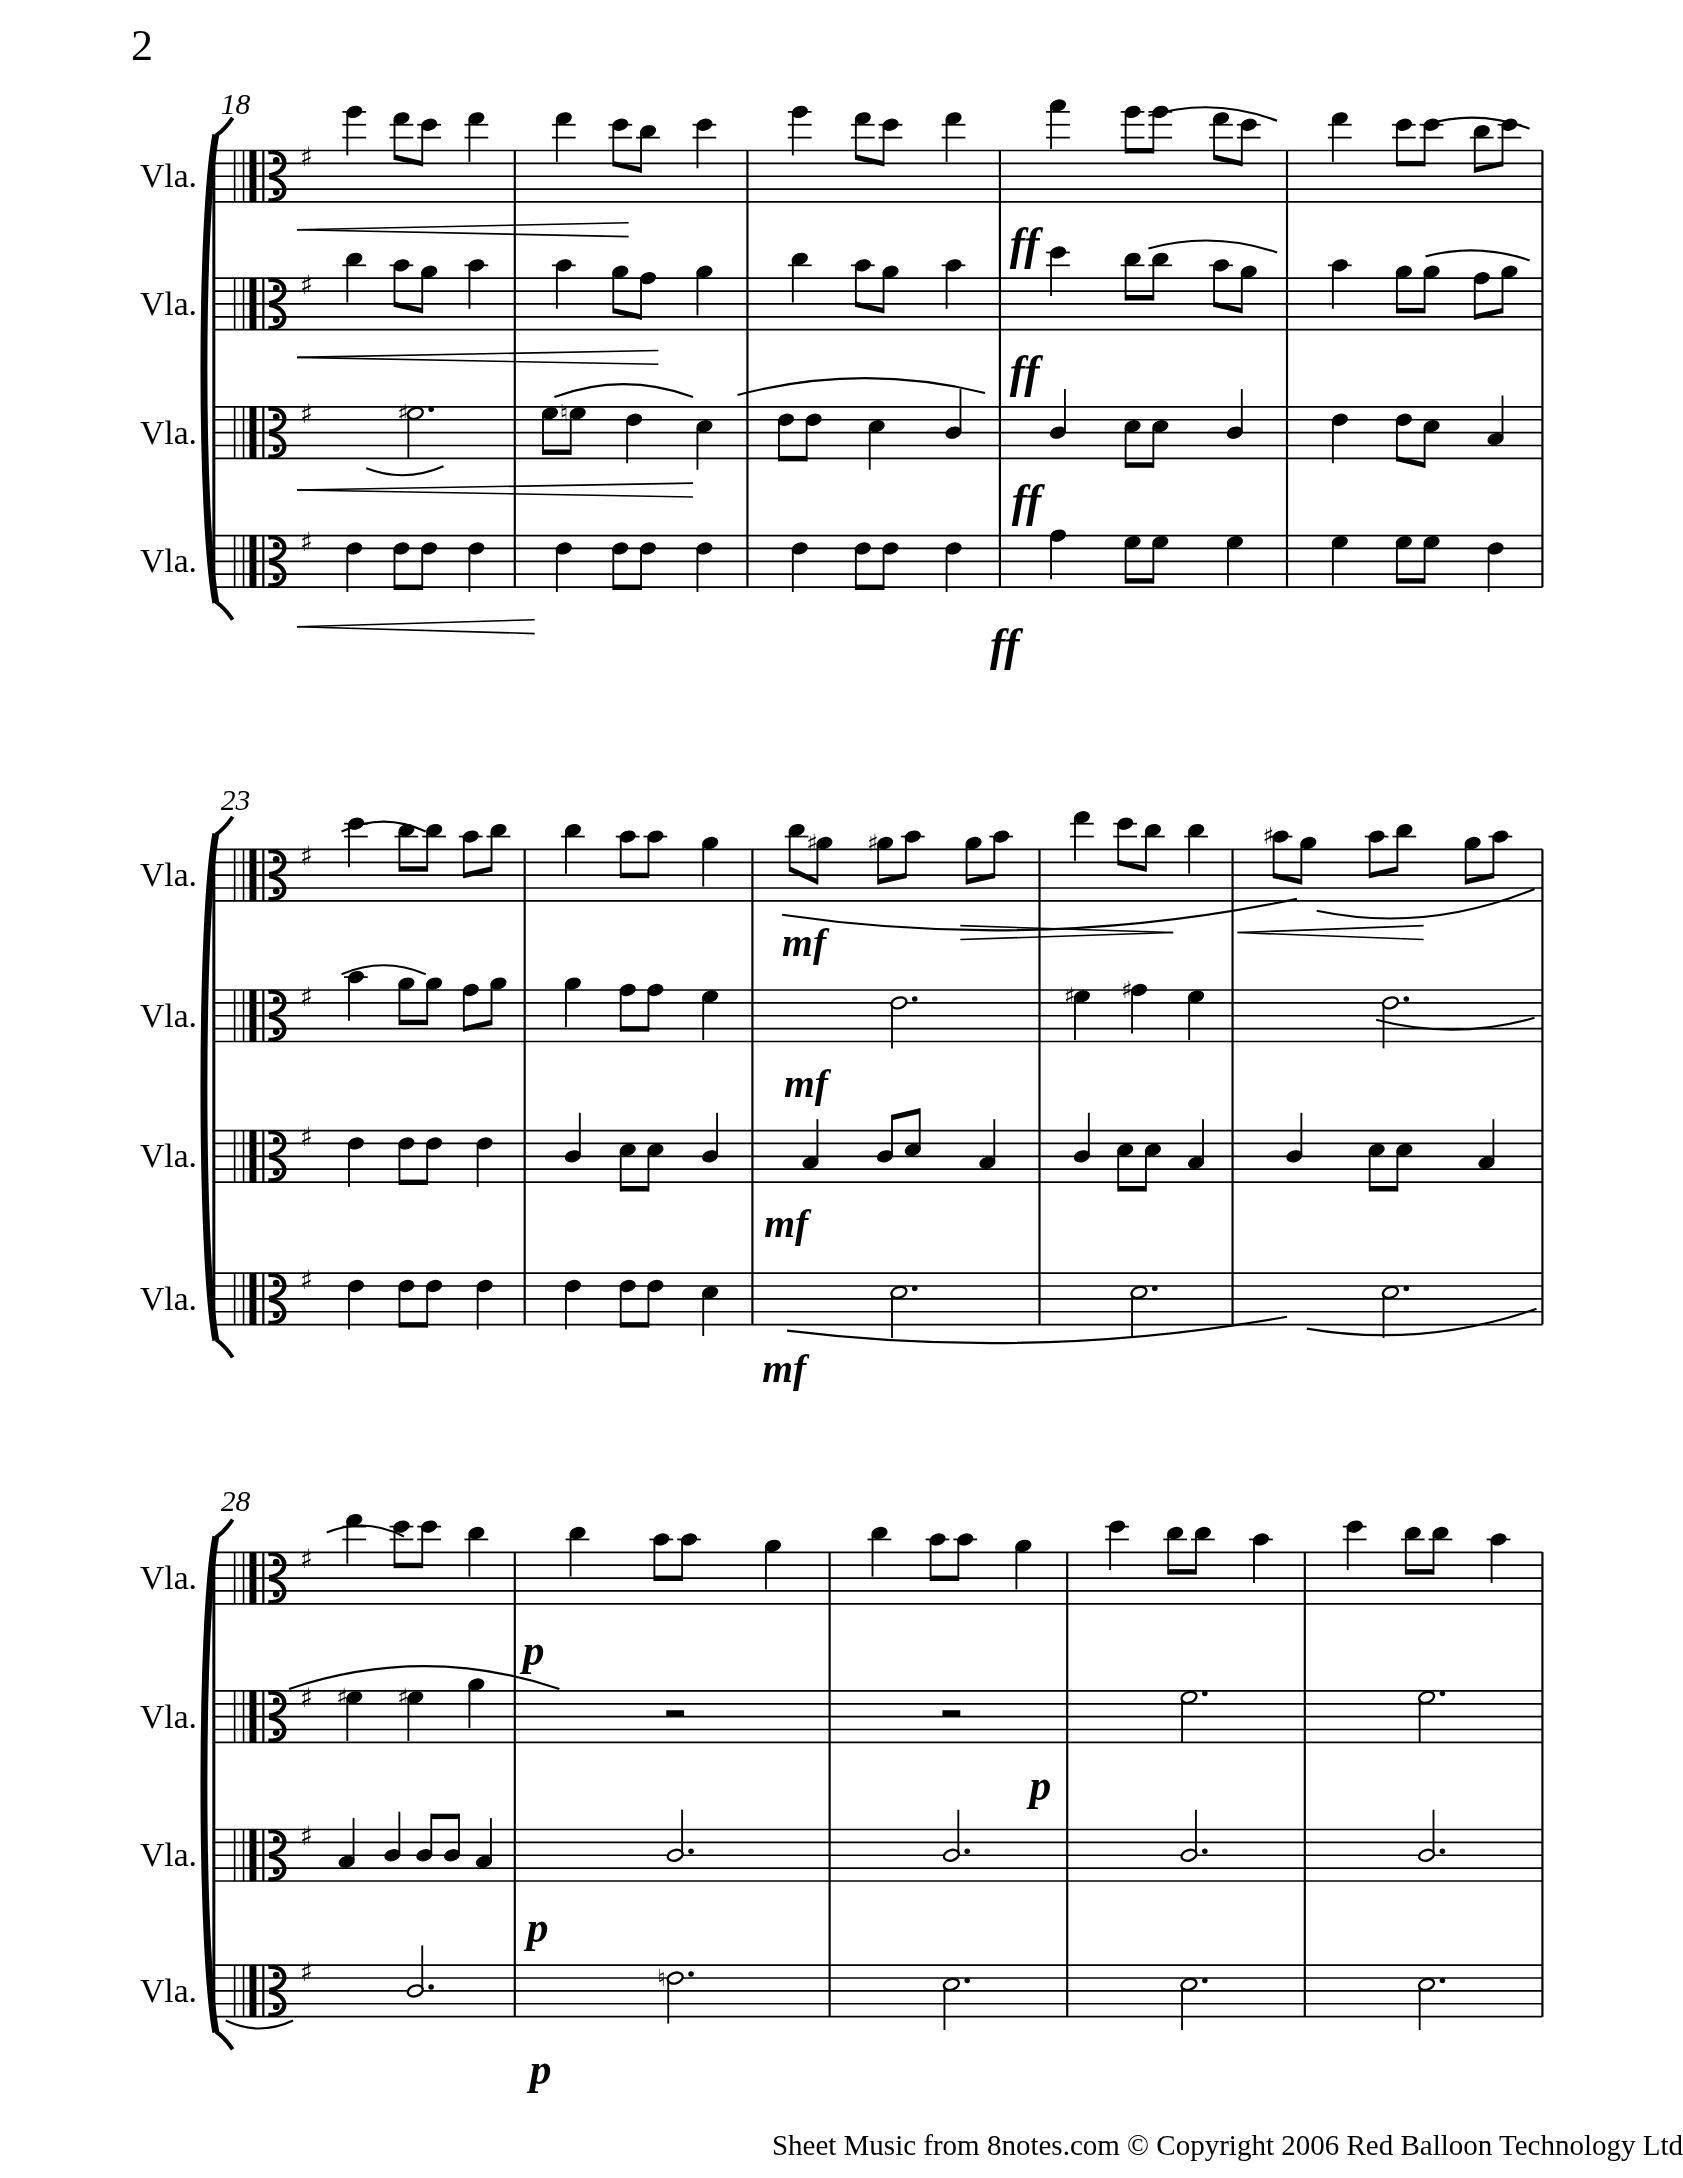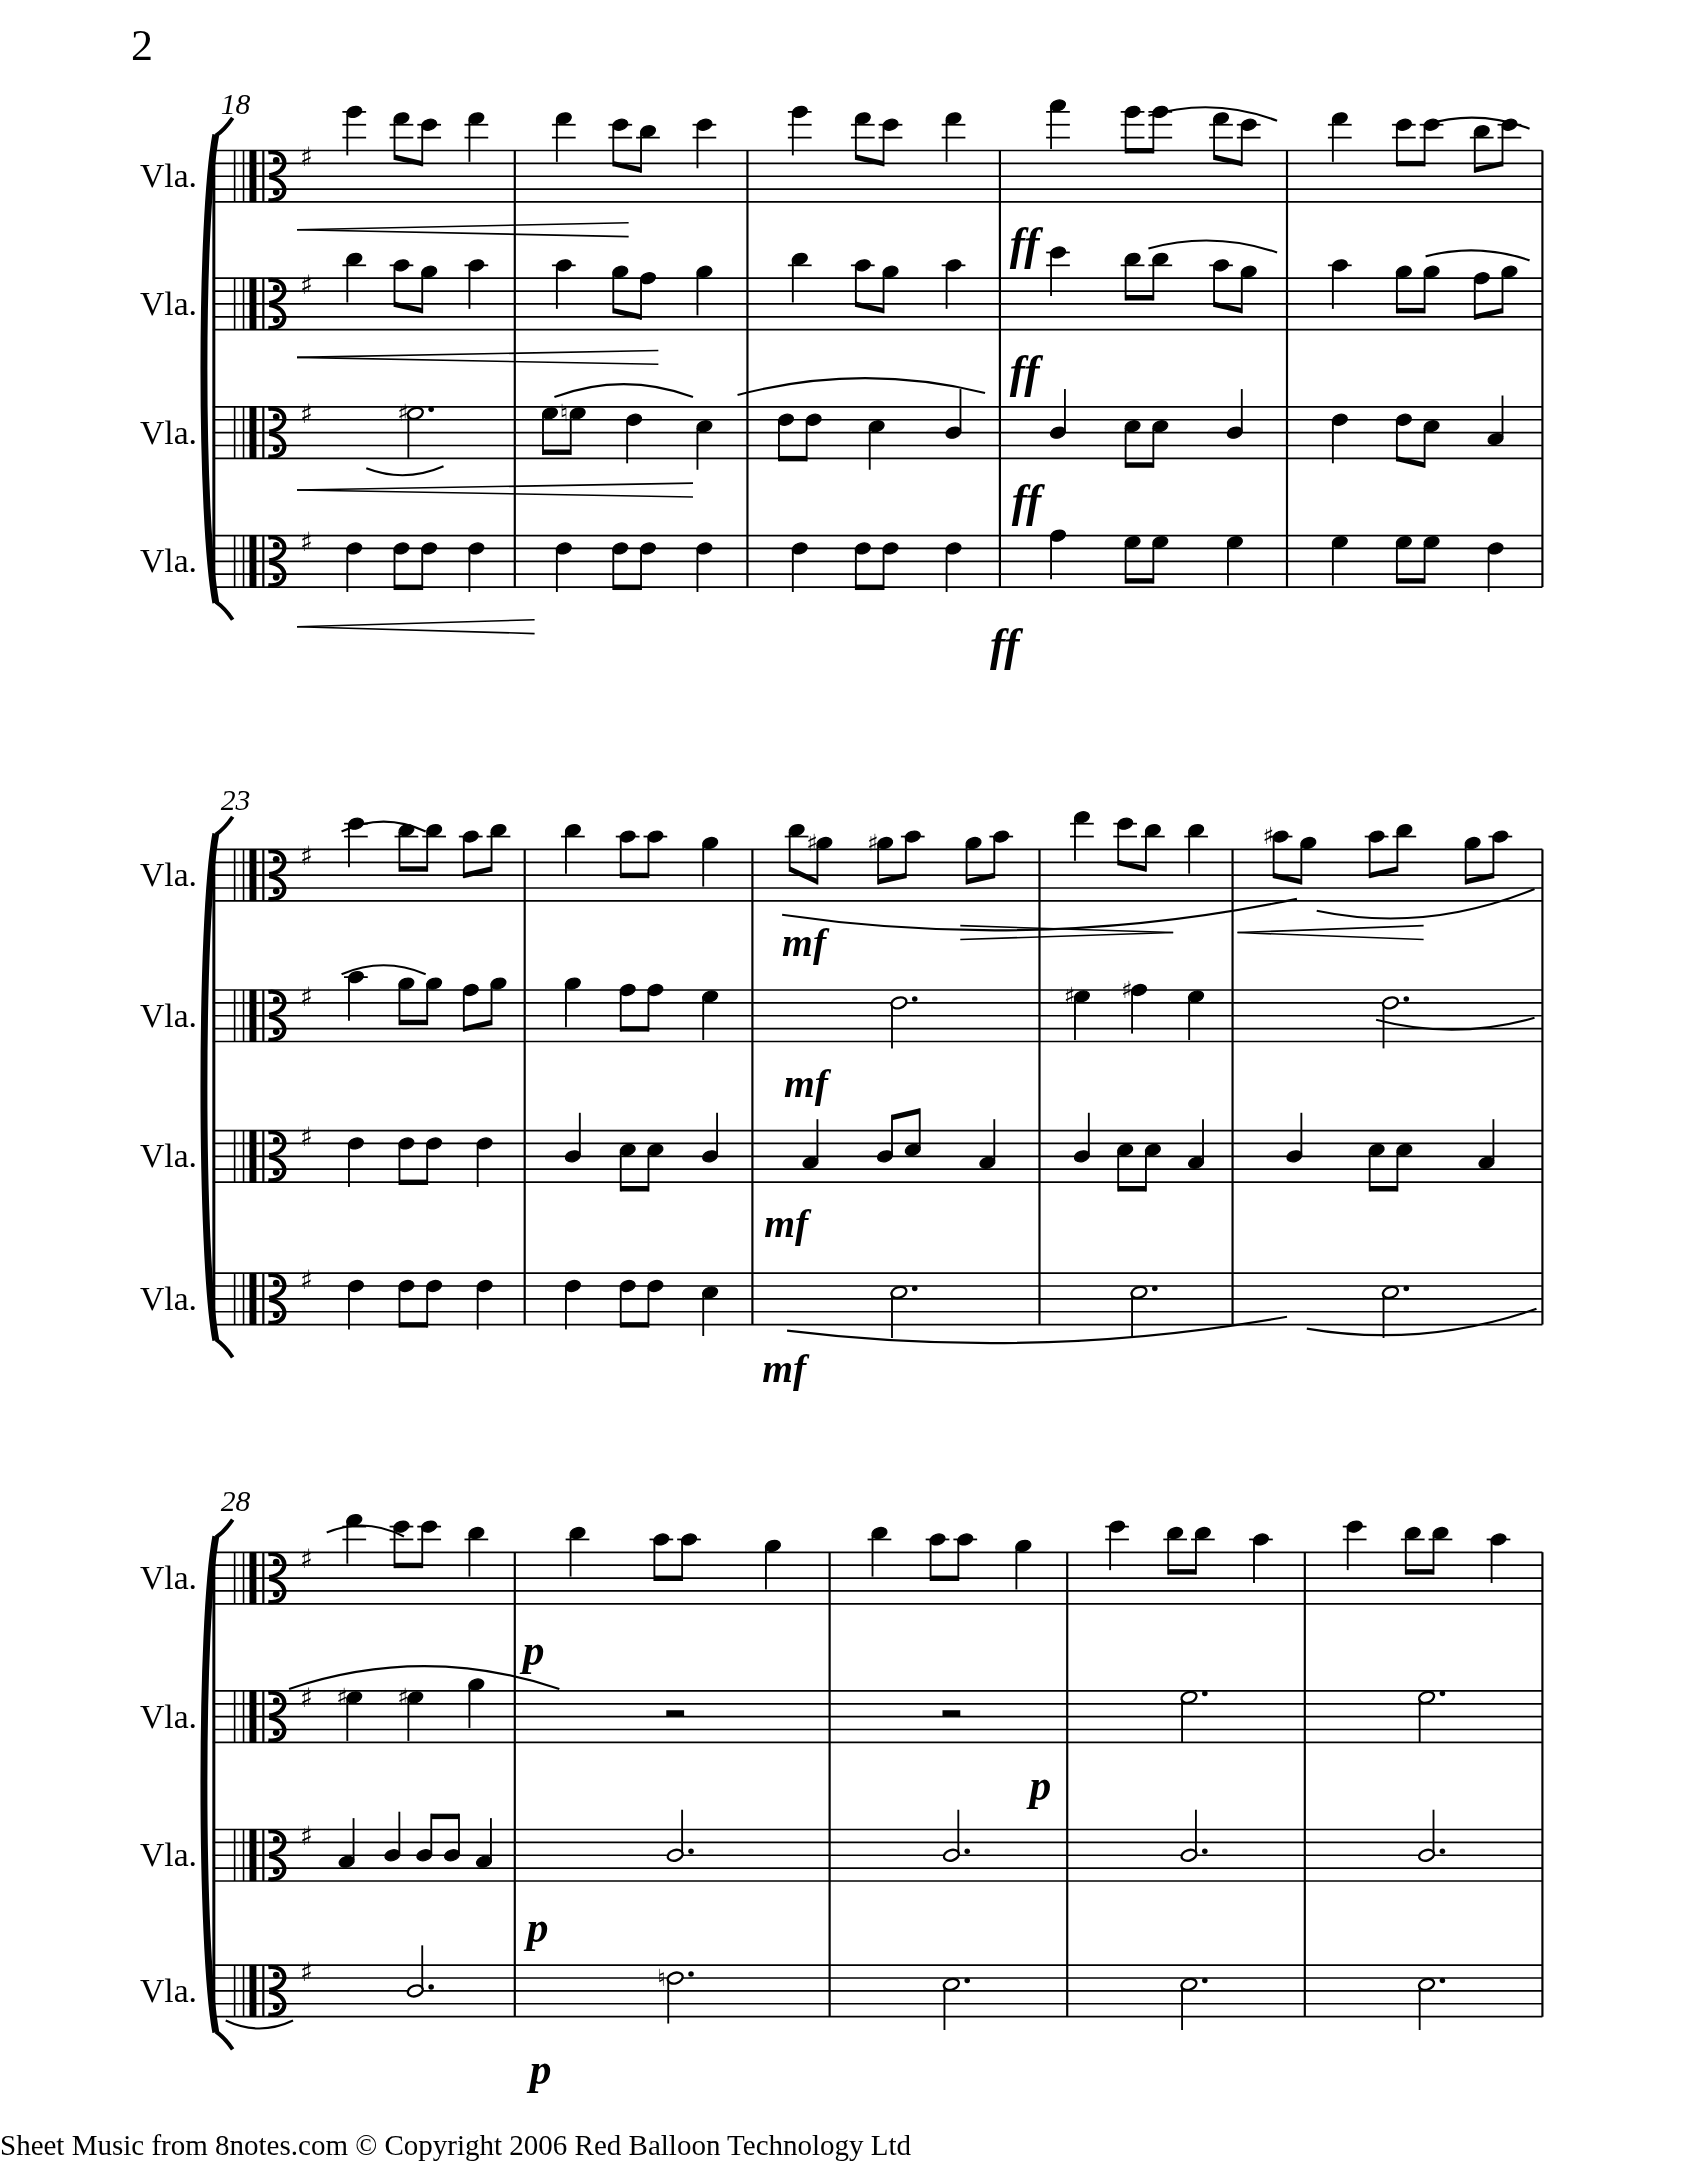--- a/index.html
+++ b/index.html
@@ -1,20 +1,20 @@
 <!DOCTYPE html>
 <html><head>
 <meta charset="utf-8">
 <style>
   html,body{margin:0;padding:0;background:#fff;}
   .page{position:relative;width:1683px;height:2178px;background:#ffffff;overflow:hidden;
         font-family:"Liberation Serif","DejaVu Serif",serif;color:#000;}
   #score-svg{position:absolute;left:0;top:0;}
   .page-number{position:absolute;left:131px;top:20px;font-size:44px;}
-  .footer{position:absolute;left:0;top:2129px;width:100%;text-align:left;font-size:29px;}
+  .footer{position:absolute;left:0;top:2129px;width:100%;text-align:right;font-size:29px;}
 </style>
 </head>
 <body>
 
 <div class="page">
   <div class="page-number">2</div>
   <svg id="score-svg" width="1683" height="2178" viewBox="0 0 1700 2200">
       <g>
         <path d="M 218 136 C 202 222 202 523 218 609" stroke="#000" stroke-width="7" fill="none"></path>
         <path d="M 218 137 q 9 -6 17 -18" stroke="#000" stroke-width="4" fill="none"></path>

